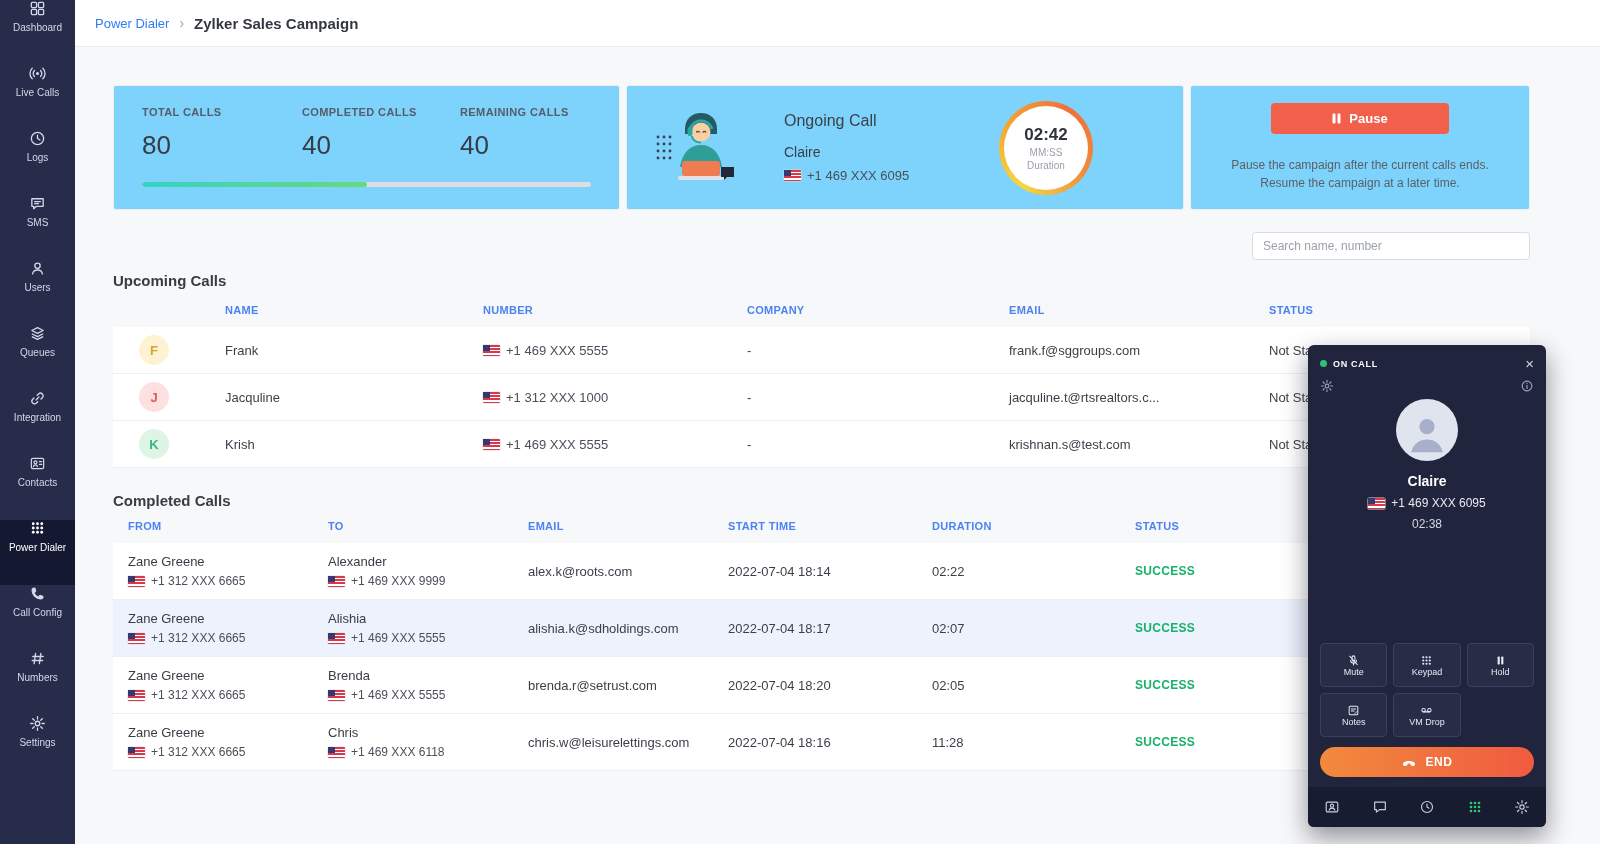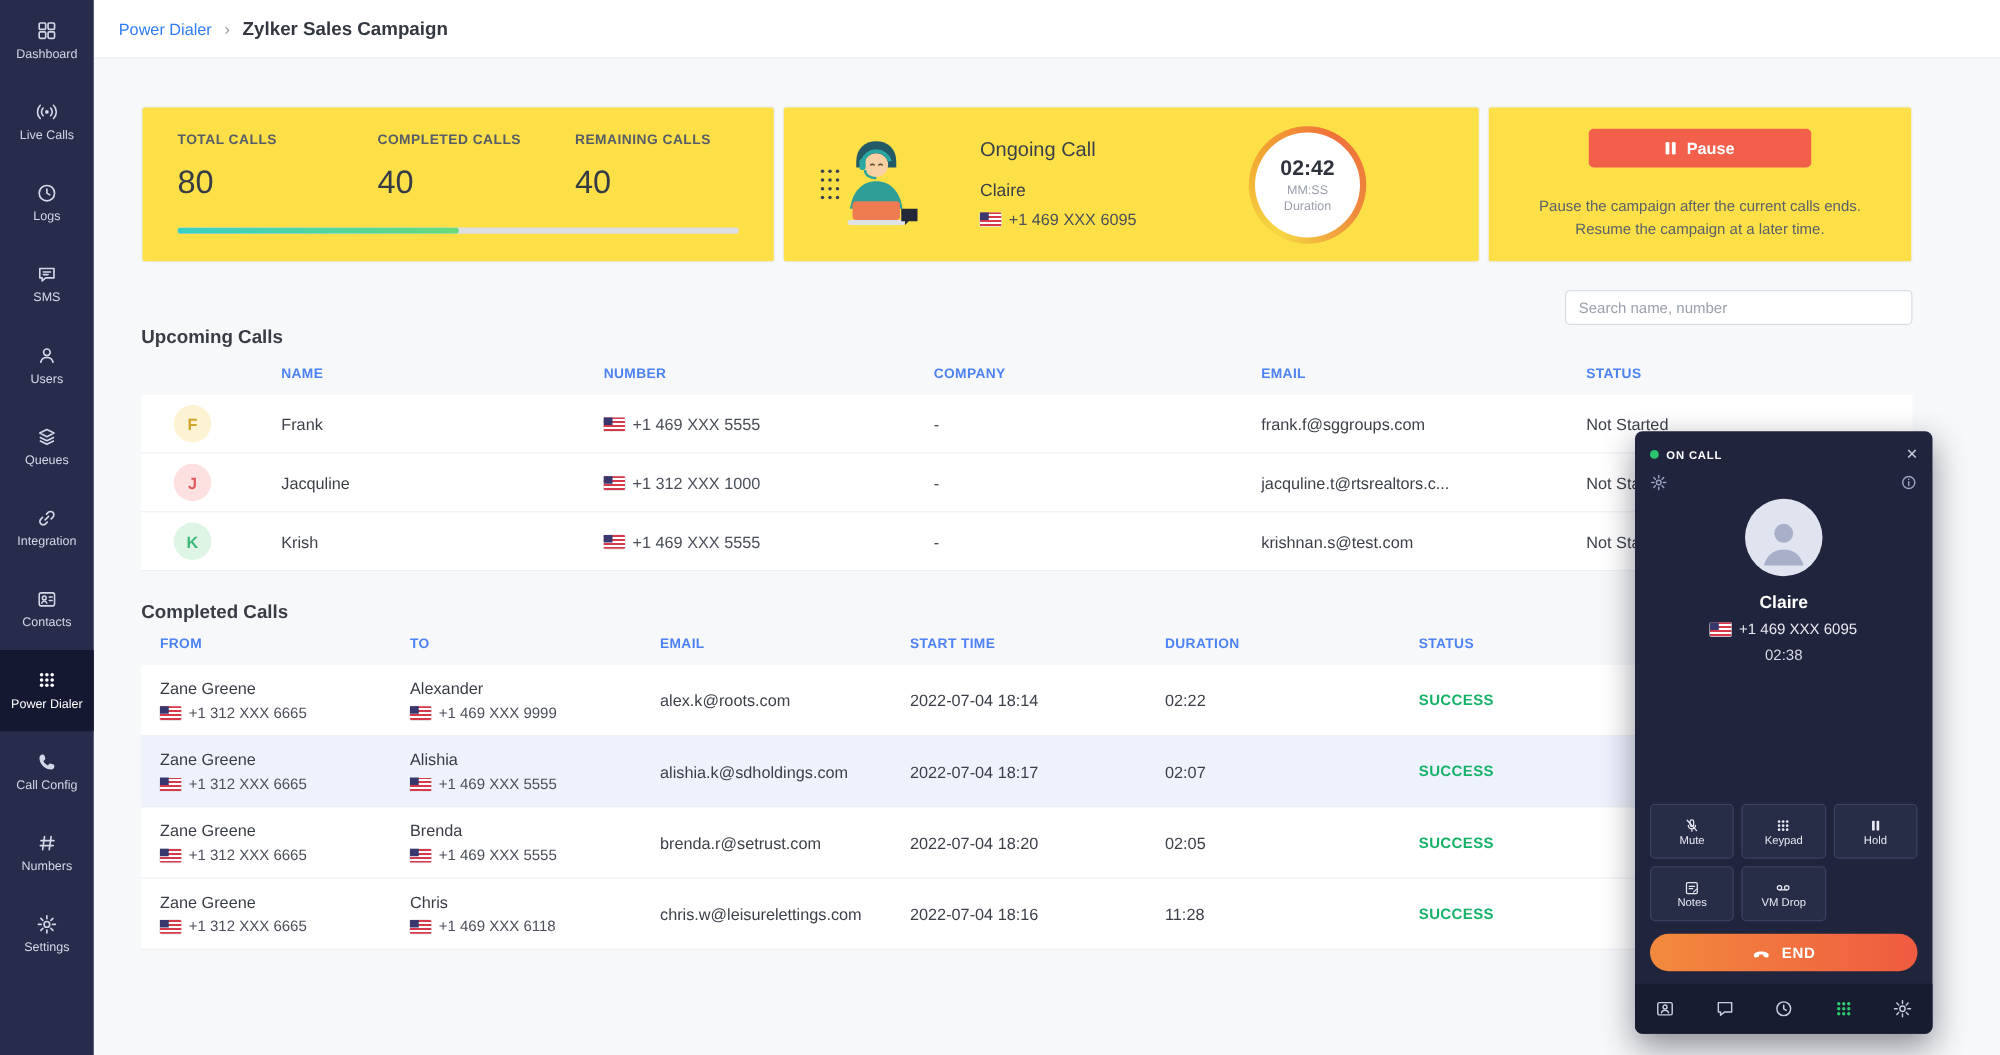--- a/index.html
+++ b/index.html
@@ -1,35 +1,35 @@
 <!DOCTYPE html>
 <html><head>
 <meta charset="utf-8">
 <style>
   *{box-sizing:border-box;margin:0;padding:0}
   html,body{width:1600px;height:844px}
   body{font-family:"Liberation Sans",sans-serif;background:#f7f8fa;position:relative;overflow:hidden}
 
   
   .sidebar{position:absolute;left:0;top:0;width:75px;height:844px;background:#272c4a;z-index:6}
-  .side-item{height:65px;display:flex;flex-direction:column;align-items:center;justify-content:center;gap:5px;color:#d4d7e8;font-size:10px;cursor:pointer;text-align:center}
+  .side-item{height:65px;display:flex;flex-direction:column;align-items:center;gap:5px;color:#d4d7e8;font-size:10px;cursor:pointer;text-align:center}
   .side-item svg{width:17px;height:17px;flex:0 0 auto}
   .side-item.active{background:#141830;color:#fff}
 
   
   .topbar{position:absolute;left:75px;top:0;right:0;height:47px;background:#fff;border-bottom:1px solid #e8eaee;display:flex;align-items:center;padding:0 20px;gap:10px;z-index:5}
   .crumb-link{color:#2e7cf6;font-size:13px;cursor:pointer}
   .crumb-sep{color:#9aa0ab;font-size:14px}
   .page-title{color:#33373f;font-size:15px;font-weight:bold}
 
   
   .main{position:absolute;left:75px;top:47px;right:0;bottom:0;padding:38px 70px 0 38px;overflow:hidden}
 
   .cards{display:flex;gap:6px;height:125px}
-  .card{background:#fde047;border:1px solid #eceef2;border-radius:3px}
+  .card{background:#7dd3fc;border:1px solid #eceef2;border-radius:3px}
 
   .stats-card{width:507px;position:relative;padding:20px 28px 0;display:flex}
   .stat{flex:0 0 auto}
   .stat.c1{width:160px}.stat.c2{width:158px}
   .stat-label{font-size:11px;font-weight:bold;color:#565c68;letter-spacing:.4px}
   .stat-value{font-size:26px;color:#363b45;margin-top:12px}
   .progress-track{position:absolute;left:28px;right:28px;bottom:22px;height:5px;border-radius:3px;background:#dcdee3;overflow:hidden}
   .progress-fill{height:100%;border-radius:3px;background:linear-gradient(90deg,#38d1c5,#67da79)}
 
   .ongoing-card{flex:1;display:flex;align-items:center;padding:0 26px;gap:36px}
@@ -42,21 +42,21 @@
   .timer-unit,.timer-cap{font-size:10px;color:#9aa0aa;margin-top:2px}
 
   .pause-card{width:340px;display:flex;flex-direction:column;align-items:center;justify-content:center;gap:23px;padding:0 22px}
   .pause-btn{background:#f2604b;color:#fff;font-size:13px;font-weight:bold;border:none;border-radius:4px;padding:8px 0;width:178px;display:flex;align-items:center;justify-content:center;gap:8px;cursor:pointer}
   .pause-desc{font-size:12px;color:#5b6068;text-align:center;line-height:1.45}
 
   .search-row{display:flex;justify-content:flex-end;margin-top:22px}
   .search-input{width:278px;height:28px;border:1px solid #d8dce3;border-radius:4px;background:#fff;font-size:12px;color:#3b3f48;padding:0 10px;outline:none;font-family:Liberation Sans, sans-serif}
   .search-input::placeholder{color:#9aa0ab}
 
-  .section-title{font-size:15px;color:#383c45;margin-top:1px}
+  .section-title{font-size:15px;color:#383c45;margin-top:12px}
 
   .th{font-size:11px;font-weight:bold;color:#4d82f3;letter-spacing:.3px}
   .td{font-size:13px;color:#3b3f48}
 
   .up-head,.up-row{display:grid;grid-template-columns:112px 258px 264px 262px 260px 1fr;align-items:center}
   .up-head{height:34px}
   .up-row{background:#fff;height:47px;border-bottom:1px solid #eef0f4;cursor:pointer}
   .up-table{margin-top:4px}
   .avatar{width:30px;height:30px;border-radius:50%;margin-left:26px;display:flex;align-items:center;justify-content:center;font-size:13px;font-weight:bold}
   .av-0{background:#fdf3d3;color:#d3a52e}

